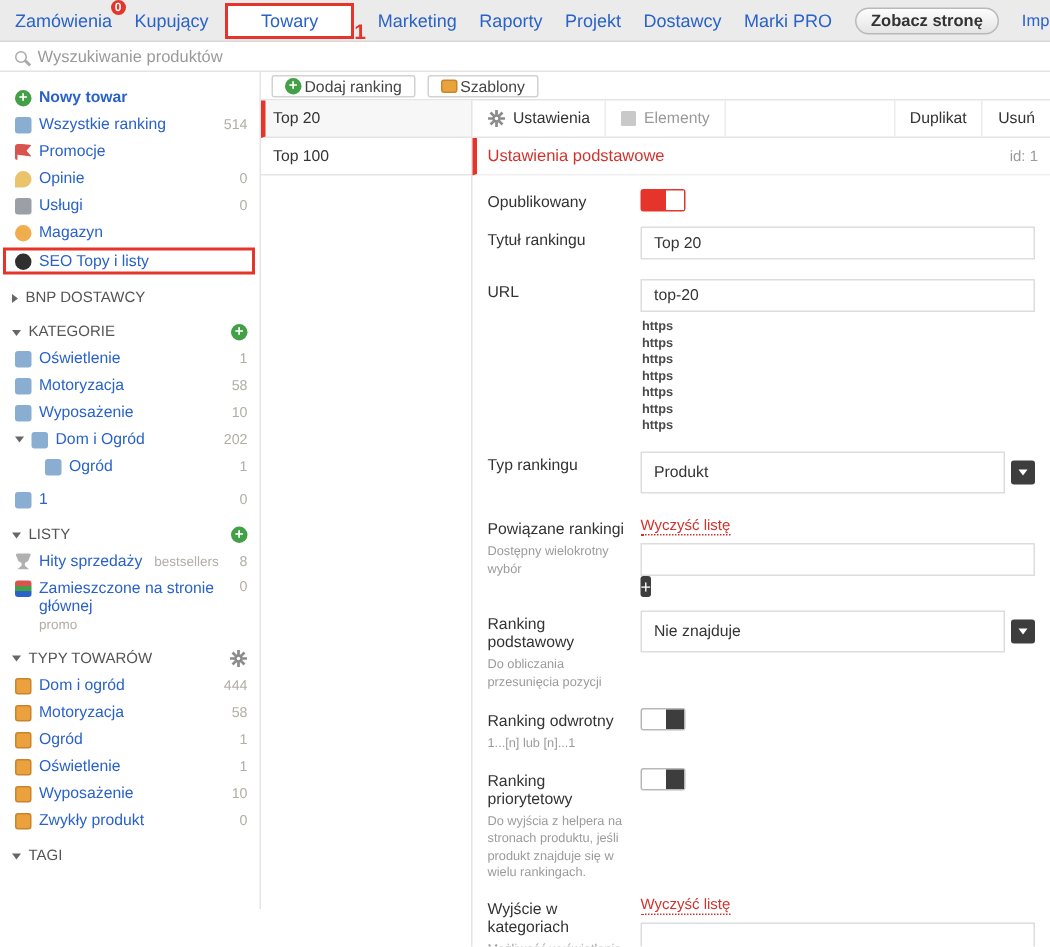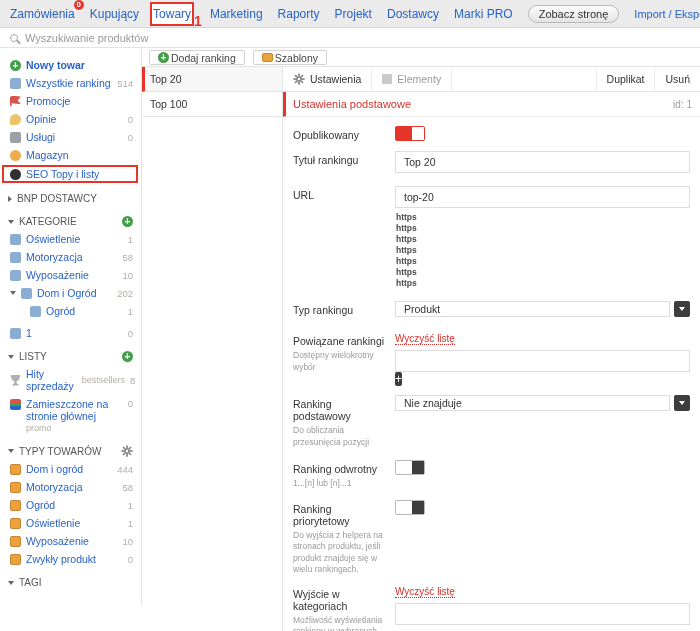--- a/index.html
+++ b/index.html
@@ -3,35 +3,35 @@
 <meta charset="utf-8">
 <style>
   * { box-sizing: border-box; margin: 0; padding: 0; }
   html,body { width:700px; height:631px; }
   body { font-family:"Liberation Sans", sans-serif; background:#fff; overflow:hidden; font-size:11px; color:#333; }
 
   
   .topnav { height:28px; background:#ebebeb; border-bottom:1px solid #d7d7d7; display:flex; align-items:center; padding:0 10px; gap:15px; font-size:12px; }
   .nav-link { color:#2962c8; cursor:pointer; position:relative; white-space:nowrap; }
   .nav-badge { position:absolute; top:-7px; right:-9px; background:#e5352b; color:#fff; font-size:8px; font-weight:bold; border-radius:50%; min-width:10px; height:10px; line-height:10px; text-align:center; padding:0 1px; }
-  .nav-boxed { background:#fff; border:2px solid #e5352b; padding:3px 1px; margin:0 -4px; }
+  .nav-boxed { background:#fff; border:2px solid #e5352b; padding:3px 22px; margin:0 -4px; }
   .nav-annot { color:#e5352b; font-weight:bold; font-size:14px; position:relative; top:7px; margin:0 -7px 0 -11px; }
-  .btn-pill { background:linear-gradient(#fcfcfc,#e4e4e4); border:1px solid #b9b9b9; border-radius:10px; padding:2px 10px; font-size:11px; font-weight:normal; color:#333; cursor:pointer; white-space:nowrap; }
+  .btn-pill { background:linear-gradient(#fcfcfc,#e4e4e4); border:1px solid #b9b9b9; border-radius:10px; padding:2px 10px; font-size:11px; font-weight:bold; color:#333; cursor:pointer; white-space:nowrap; }
   .nav-right { margin-left:auto; display:flex; gap:14px; font-size:11px; }
 
   
   .searchbar { height:20px; border-bottom:1px solid #e3e3e3; display:flex; align-items:center; padding:0 10px; gap:7px;justify-content:space-between; }
   .search-glass { width:8px; height:8px; border:1.5px solid #a9a9a9; border-radius:50%; position:relative; flex-shrink:0; }
   .search-glass::after { content:""; position:absolute; width:5px; height:1.5px; background:#a9a9a9; transform:rotate(45deg); right:-4px; bottom:-2px; }
   .search-input { border:none; outline:none; background:transparent; flex:1; font-size:11px; color:#555; font-family:"Liberation Sans",sans-serif; }
   .search-input::placeholder { color:#9a9a9a; }
 
   
   .layout { display:flex; align-items:flex-start; }
-  .sidebar { width:142px; flex-shrink:0; border-right:1px solid #e4e4e4; height:558px; padding-top:8px; overflow:hidden; }
+  .sidebar { width:174px; flex-shrink:0; border-right:1px solid #e4e4e4; height:558px; padding-top:8px; overflow:hidden; }
   .main { flex:1; min-width:0; }
 
   
   .s-item { display:flex; align-items:center; gap:5px; padding:3px 8px 3px 10px; font-size:10.5px; color:#2962c8; cursor:pointer; }
   .s-item.bold { font-weight:bold; }
   .s-count { margin-left:auto; color:#b3aea6; font-size:9.5px; }
   .s-head { display:flex; align-items:center; gap:5px; padding:9px 8px 3px 8px; font-size:10px; color:#555; }
   .s-head .right { margin-left:auto; }
   .annot-box { border:2px solid #e5352b; margin:1px 3px 1px 2px; padding:1px 5px 1px 6px; }
   .child { padding-left:30px; }
@@ -86,21 +86,21 @@
 
   .toggle { width:30px; height:15px; border:1px solid #e5352b; border-radius:2px; position:relative; background:#e5352b; cursor:pointer; }
   .toggle .knob { position:absolute; right:0; top:0; width:12px; height:13px; background:#fff; }
   .toggle.off { border-color:#b9b9b9; background:#fff; }
   .toggle.off .knob { background:#3d3d3d; }
 
   .tinput { width:100%; height:22px; border:1px solid #ddd; padding:0 8px; font-size:10.5px; color:#333; outline:none; font-family:"Liberation Sans",sans-serif; }
   .https-list { margin:4px 0 0 1px; font-size:8.5px; font-weight:bold; color:#4a4a4a; line-height:1.3; }
 
   .selrow { display:flex; align-items:center; gap:4px; }
-  .selbox { flex:1; height:16px; border:1px solid #ddd; display:flex; align-items:center; padding:0 8px; font-size:10.5px; color:#333; background:#fff; cursor:pointer; }
+  .selbox { flex:1; height:28px; border:1px solid #ddd; display:flex; align-items:center; padding:0 8px; font-size:10.5px; color:#333; background:#fff; cursor:pointer; }
   .ddbtn { width:16px; height:16px; background:#3d3d3d; border-radius:2px; display:flex; align-items:center; justify-content:center; flex-shrink:0; cursor:pointer; }
   .chev { width:0; height:0; border-left:3.5px solid transparent; border-right:3.5px solid transparent; border-top:4px solid #fff; }
   .plusbtn { width:16px; height:16px; background:#3d3d3d; border-radius:2px; color:#fff; font-size:12px; line-height:14px; text-align:center; flex-shrink:0; cursor:pointer; }
   .clear-link { display:inline-block; color:#d2322c; font-size:10px; border-bottom:1px dotted #d2322c; margin-bottom:5px; cursor:pointer; }
 
   .gear-svg { flex-shrink:0; display:block; }
 </style>
 </head>
 <body>
 

